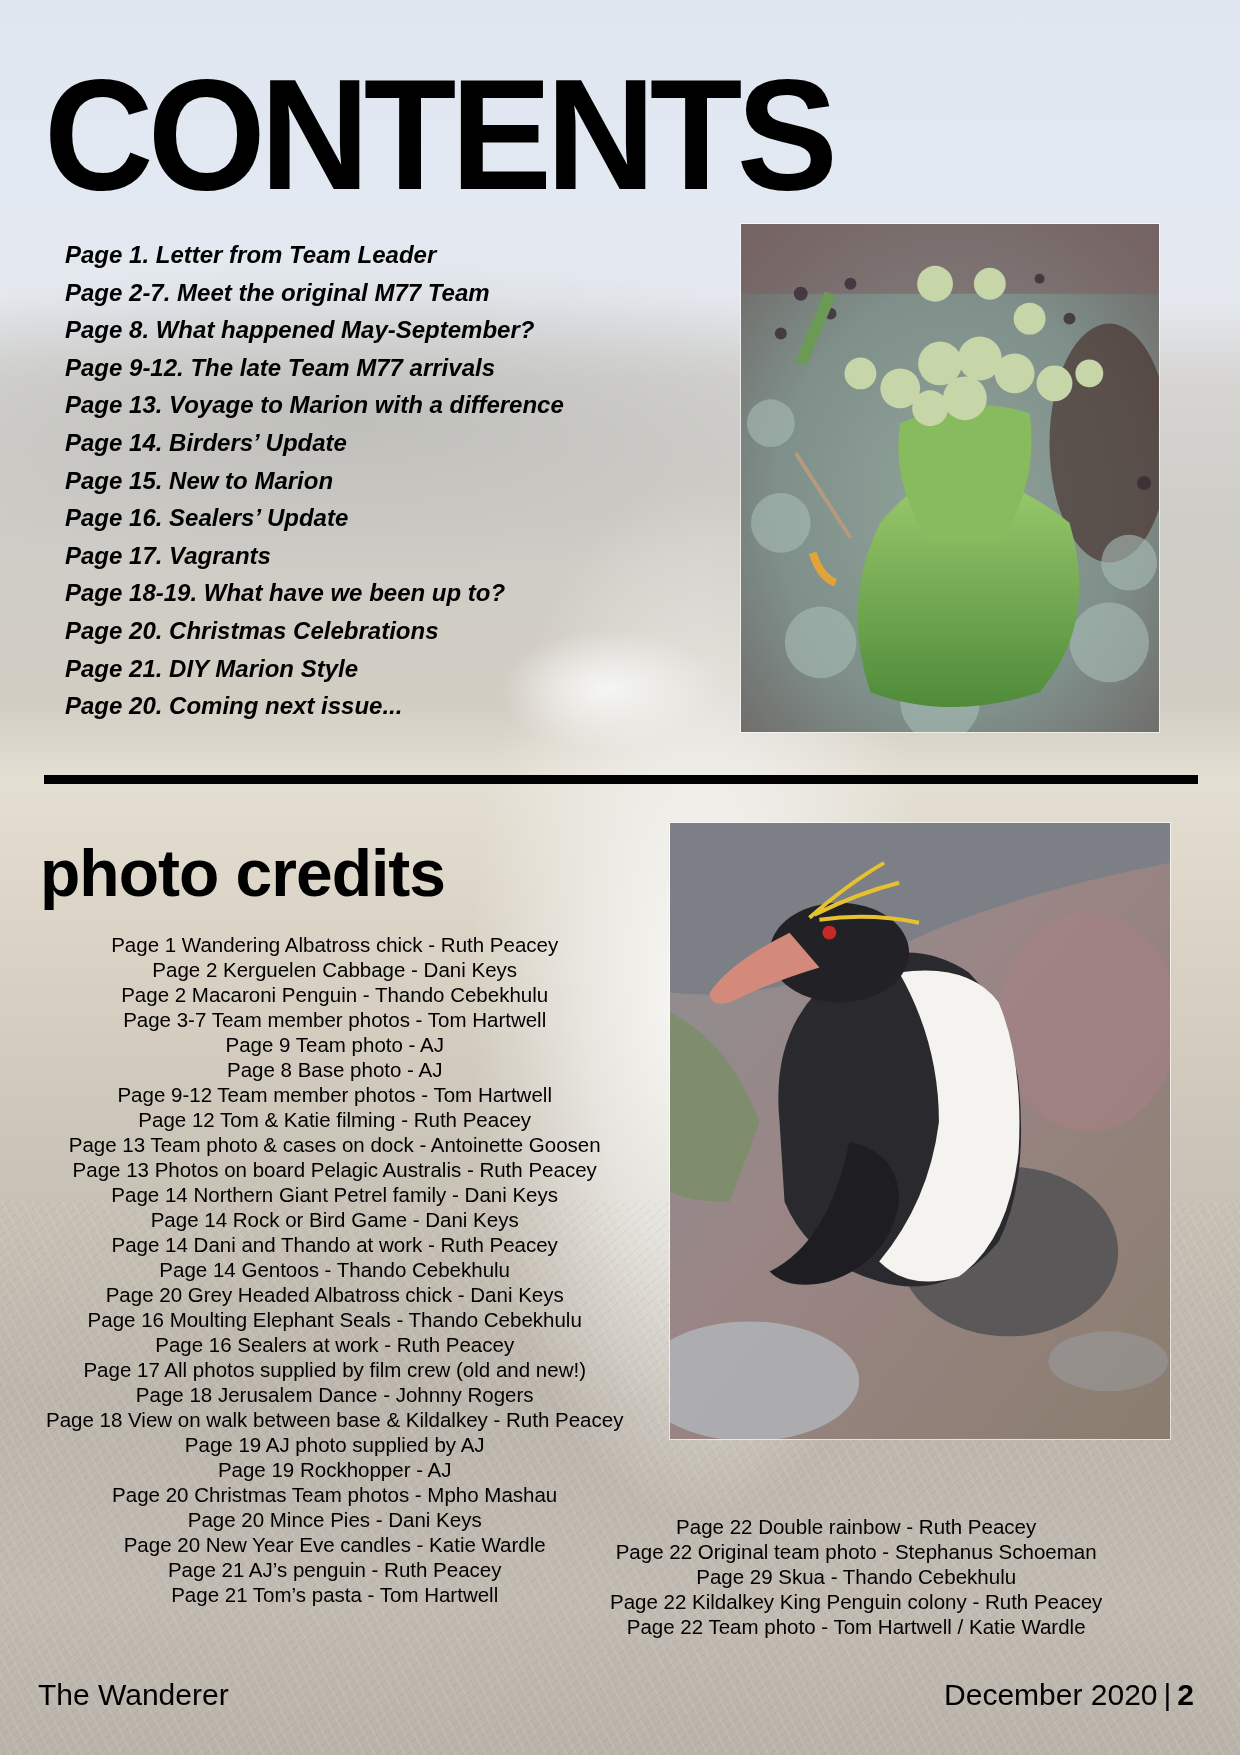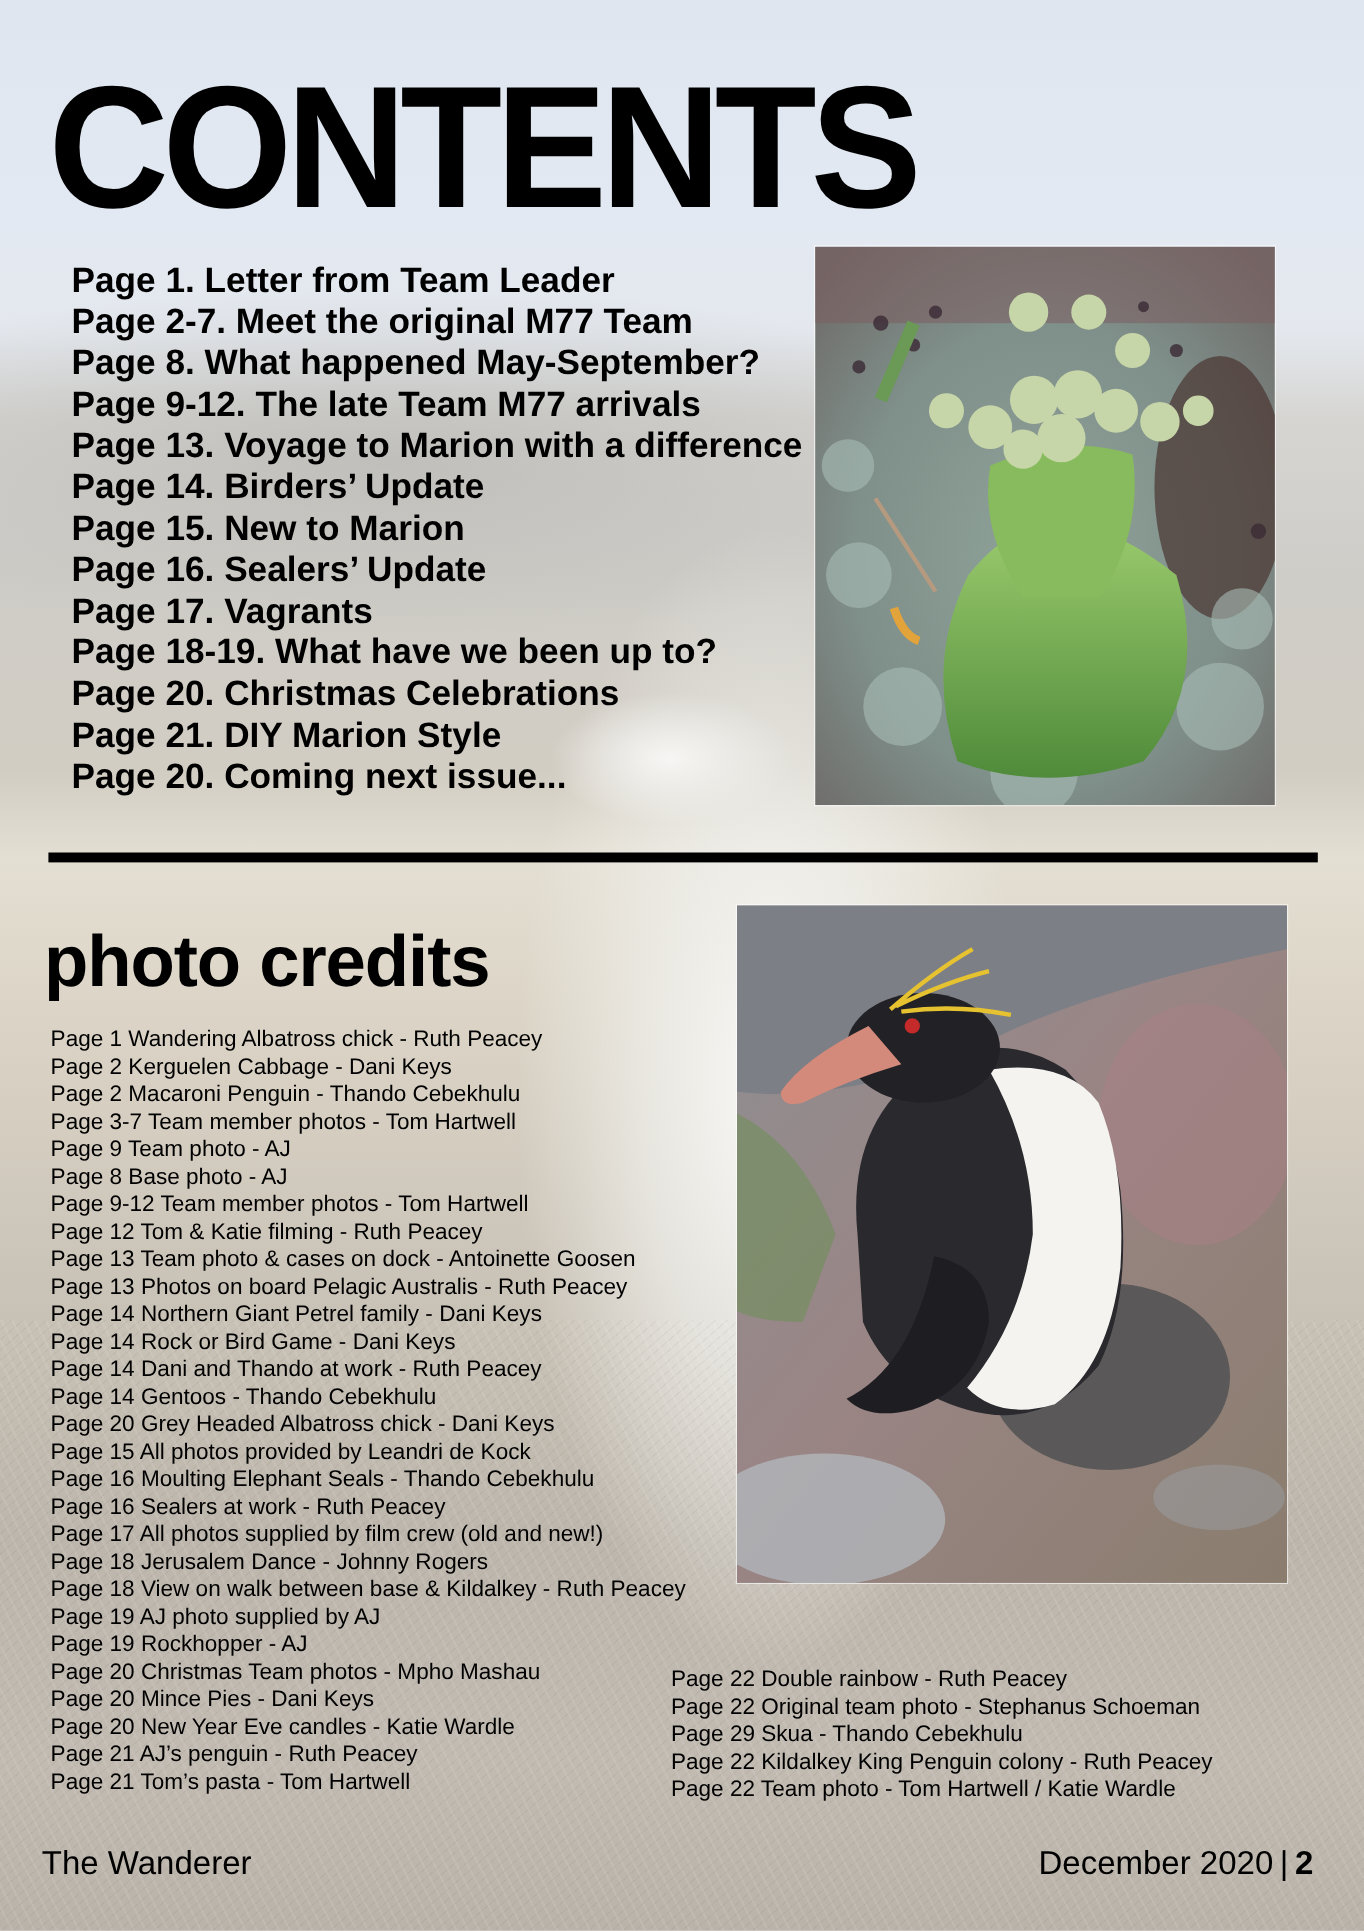--- a/index.html
+++ b/index.html
@@ -31,42 +31,42 @@
     }
 
     .title {
       position: absolute; left: 44px; top: 55px;
       font-size: 158px; font-weight: 700; letter-spacing: -6px;
       line-height: 1; transform: scaleX(0.96); transform-origin: left top;
     }
 
     .toc { position: absolute; left: 65px; top: 236px; list-style: none; }
     .toc li {
-      font-size: 32px; font-weight: 700; line-height: 37.6px; white-space: nowrap;
+      font-size: 24px; font-weight: 700; line-height: 37.6px; white-space: nowrap; font-style: italic;
     }
 
     .photo {
       position: absolute; overflow: hidden;
       border: 1px solid rgba(255,255,255,0.6);
     }
     .photo svg { display: block; width: 100%; height: 100%; }
     .photo-cabbage { left: 740px; top: 223px; width: 420px; height: 510px; }
     .photo-penguin { left: 669px; top: 822px; width: 502px; height: 618px; }
 
     .rule {
       position: absolute; left: 44px; top: 775px; width: 1154px; height: 9px; background: #000;
     }
 
     .credits-title {
       position: absolute; left: 40px; top: 840px;
       font-size: 66px; font-weight: 700; letter-spacing: -1px; line-height: 1;
     }
 
     .credits { position: absolute; list-style: none; }
-    .credits li { font-size: 20.5px; line-height: 25px; white-space: nowrap; }
+    .credits li { font-size: 20.5px; line-height: 25px; white-space: nowrap; text-align: center; }
     .credits-left { left: 46px; top: 932px; }
     .credits-right { left: 610px; top: 1514px; }
 
     .footer-left { position: absolute; left: 38px; top: 1678px; font-size: 30px; }
     .footer-right { position: absolute; right: 46px; top: 1678px; font-size: 30px; margin-left: 44px; }
     .footer-right .sep { margin: 0 6px; }
     .footer-right .num { font-weight: 700; }
   </style>
 </head>
 <body>
@@ -189,21 +189,20 @@
   <li>Page 8 Base photo - AJ</li>
   <li>Page 9-12 Team member photos - Tom Hartwell</li>
   <li>Page 12 Tom &amp; Katie filming - Ruth Peacey</li>
   <li>Page 13 Team photo &amp; cases on dock - Antoinette Goosen</li>
   <li>Page 13 Photos on board Pelagic Australis - Ruth Peacey</li>
   <li>Page 14 Northern Giant Petrel family - Dani Keys</li>
   <li>Page 14 Rock or Bird Game - Dani Keys</li>
   <li>Page 14 Dani and Thando at work - Ruth Peacey</li>
   <li>Page 14 Gentoos - Thando Cebekhulu</li>
   <li>Page 20 Grey Headed Albatross chick - Dani Keys</li>
-  <li>Page 15 All photos provided by Leandri de Kock</li>
   <li>Page 16 Moulting Elephant Seals - Thando Cebekhulu</li>
   <li>Page 16 Sealers at work - Ruth Peacey</li>
   <li>Page 17 All photos supplied by film crew (old and new!)</li>
   <li>Page 18 Jerusalem Dance - Johnny Rogers</li>
   <li>Page 18 View on walk between base &amp; Kildalkey - Ruth Peacey</li>
   <li>Page 19 AJ photo supplied by AJ</li>
   <li>Page 19 Rockhopper - AJ</li>
   <li>Page 20 Christmas Team photos - Mpho Mashau</li>
   <li>Page 20 Mince Pies - Dani Keys</li>
   <li>Page 20 New Year Eve candles - Katie Wardle</li>

